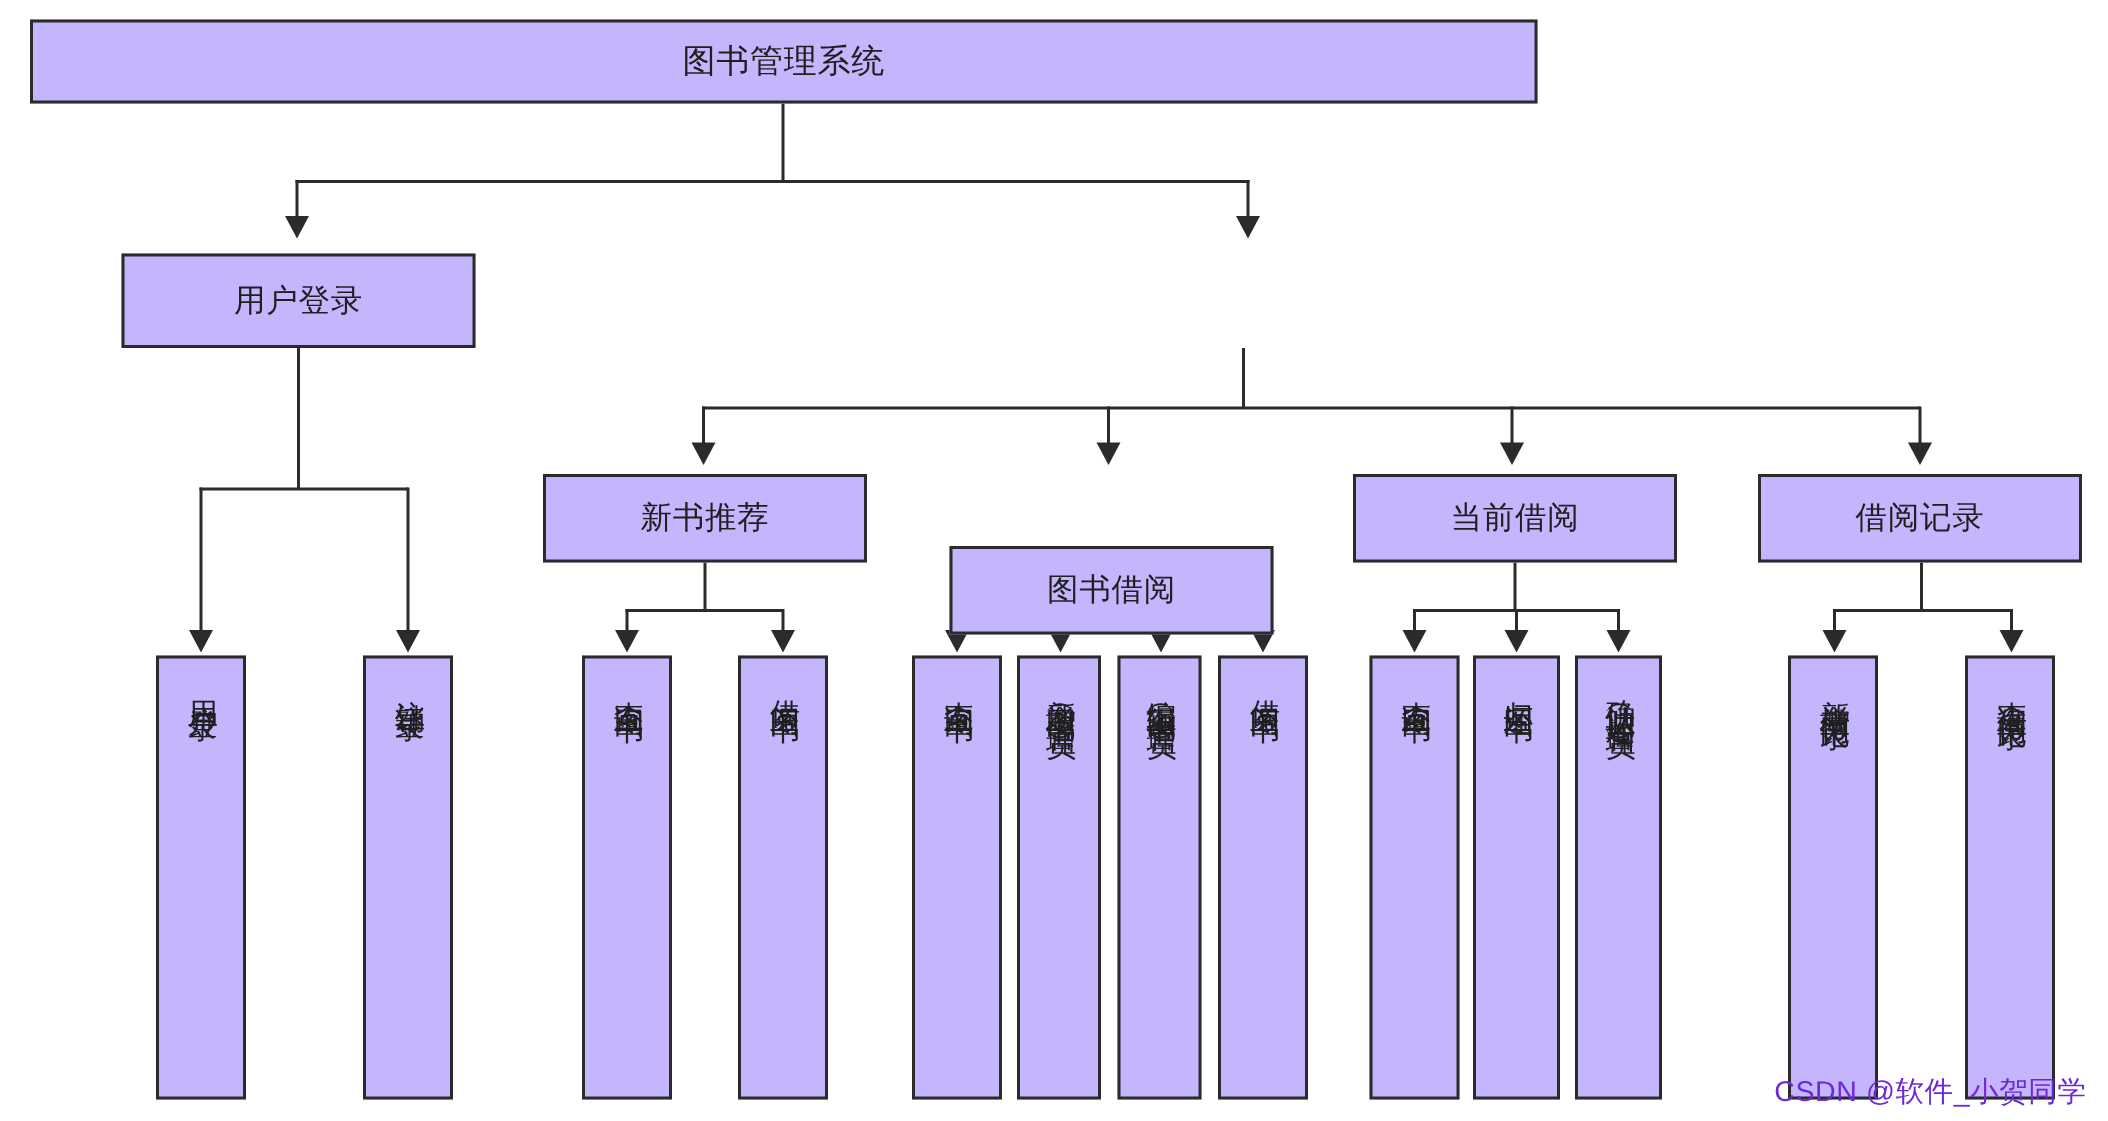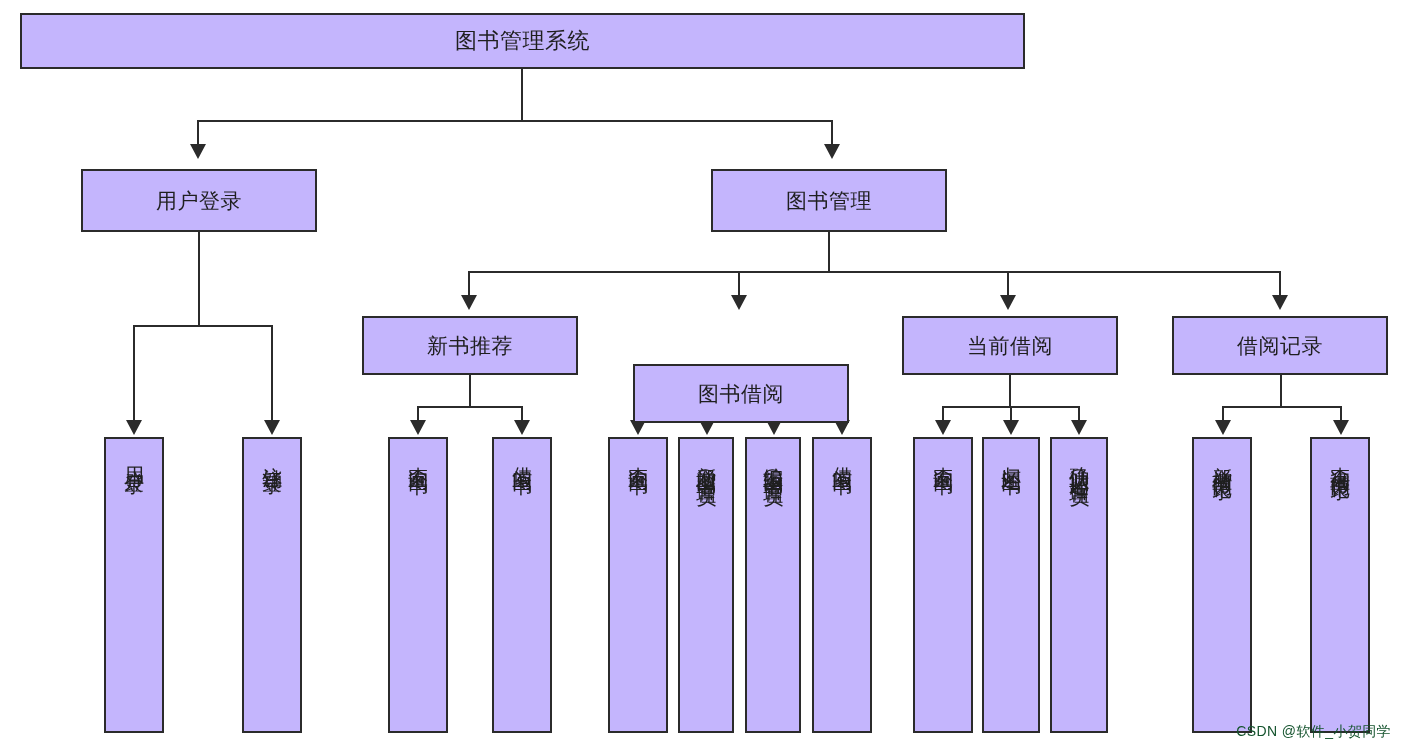--- a/index.html
+++ b/index.html
@@ -65,22 +65,22 @@
     width:0;height:0;
     border-left:8px solid transparent;
     border-right:8px solid transparent;
     border-top:15px solid #2b2b2b;
     z-index:2;
   }
   
   #watermark{
     position:absolute;
     right:14px;bottom:6px;
-    font-size:14px;
-    color:#14532d;
+    font-size:19px;
+    color:#6d28d9;
     letter-spacing:.4px;
     white-space:nowrap;
     z-index:5;
     font-family:"Liberation Sans","DejaVu Sans",sans-serif;
   }
 </style>
 </head>
 <body>
 
 <div id="diagram">
@@ -93,23 +93,20 @@
 
   <div class="ln h" style="left:197px;top:120px;width:636px;height:2px;"></div>
 
   <div class="ln v" style="left:197px;top:120px;width:2px;height:26px;"></div>
   <div class="arrow" style="left:190px;top:144px;"></div>
   <div class="ln v" style="left:831px;top:120px;width:2px;height:26px;"></div>
   <div class="arrow" style="left:824px;top:144px;"></div>
 
   <div class="node h" style="left:81px;top:169px;width:236px;height:63px;">
     <span class="lbl">用户登录</span>
-  </div>
-  <div class="node h" style="left:711px;top:169px;width:236px;height:63px;">
-    <span class="lbl">图书管理</span>
   </div>
 
   <div class="ln v" style="left:198px;top:232px;width:2px;height:94px;"></div>
   <div class="ln h" style="left:133px;top:325px;width:139px;height:2px;"></div>
   <div class="ln v" style="left:133px;top:325px;width:2px;height:97px;"></div>
   <div class="arrow" style="left:126px;top:420px;"></div>
   <div class="ln v" style="left:271px;top:325px;width:2px;height:97px;"></div>
   <div class="arrow" style="left:264px;top:420px;"></div>
 
   <div class="ln v" style="left:828px;top:232px;width:2px;height:40px;"></div>

